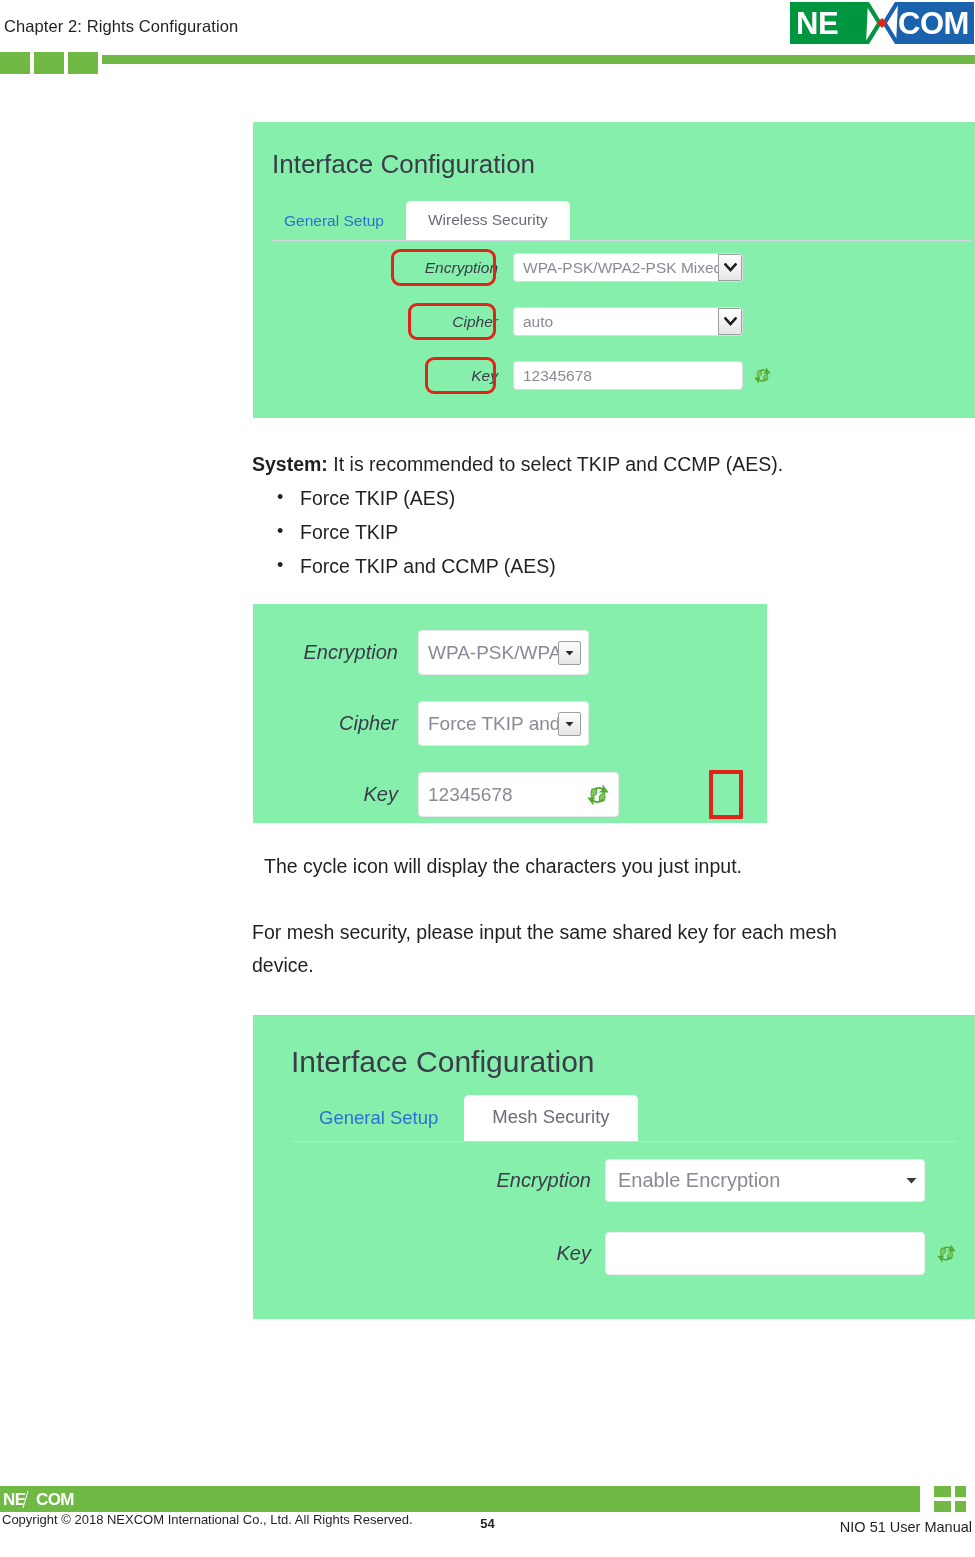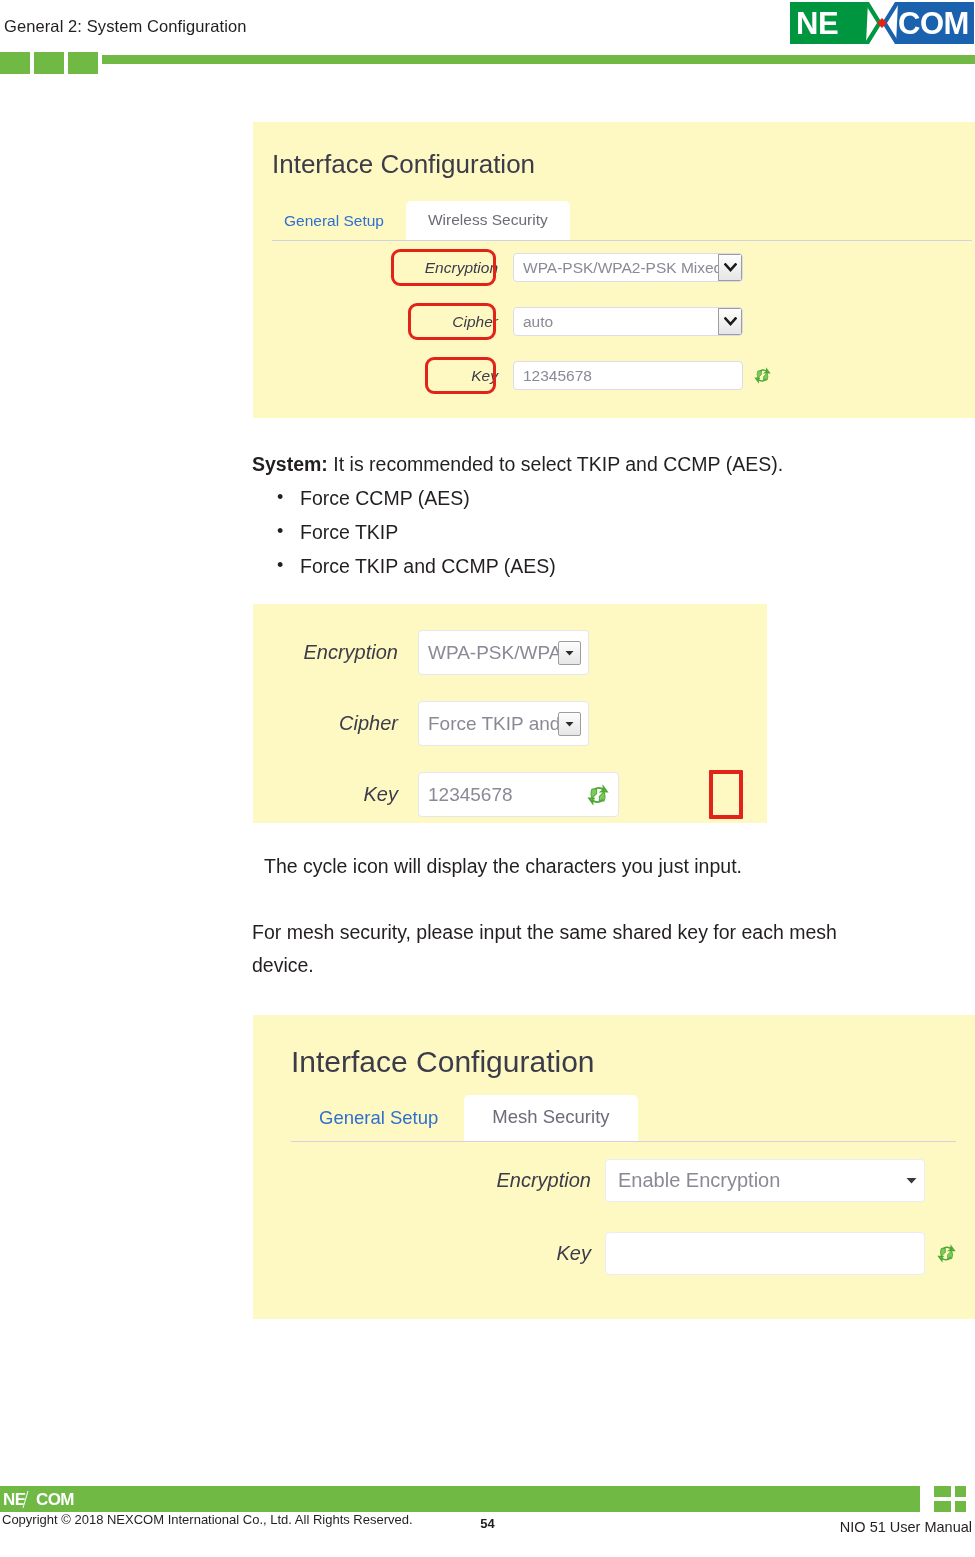--- a/index.html
+++ b/index.html
@@ -73,21 +73,21 @@
   .content {
     position: absolute;
     left: 0;
     top: 0;
     width: 975px;
   }
 
   
   .shot {
     position: absolute;
-    background: #fef9c3;
+    background: #86efac;
     overflow: hidden;
   }
   .shot-title {
     font-family: "Liberation Sans", sans-serif;
     color: #3b3b4a;
     font-weight: 400;
   }
   .tabs {
     display: flex;
     align-items: flex-end;
@@ -235,21 +235,21 @@
     color: #231f20;
     white-space: nowrap;
   }
 </style>
 </head>
 <body>
 
 <div class="page">
 
   <div class="header">
-    <div class="chapter-title">General 2: System Configuration</div>
+    <div class="chapter-title">Chapter 2: Rights Configuration</div>
 
     <div class="logo">
       <svg width="184" height="42" viewBox="0 0 184 42">
         <rect x="0" y="0" width="94" height="42" fill="#00963f"></rect>
         <rect x="90" y="0" width="94" height="42" fill="#1b62ae"></rect>
         <polygon points="78,0 108,0 106,42 76,42" fill="#ffffff"></polygon>
         <polygon points="79,0 92,21 79,42 74,42 87,21 74,0" fill="#00963f"></polygon>
         <polygon points="105,0 92,21 105,42 110,42 97,21 110,0" fill="#1b62ae"></polygon>
         <text x="6" y="32" font-family="Liberation Sans, sans-serif" font-size="31" font-weight="bold" fill="#ffffff" letter-spacing="-0.5">NE</text>
         <text x="108" y="32" font-family="Liberation Sans, sans-serif" font-size="31" font-weight="bold" fill="#ffffff" letter-spacing="-0.5">COM</text>
@@ -318,21 +318,21 @@
       <span class="annot" style="left:138px; top:127px; width:105px; height:37px;"></span>
       <span class="annot" style="left:155px; top:181px; width:88px; height:37px;"></span>
       <span class="annot" style="left:172px; top:235px; width:71px; height:37px;"></span>
     </div>
 
     <div class="ptext" style="left:252px; top:448px; width:700px;">
       <b>System:</b><span> It is recommended to select TKIP and CCMP (AES).</span>
     </div>
 
     <ul class="bullets" style="left:252px; top:481px; width:700px;">
-      <li>Force CCMP (AES)</li>
+      <li>Force TKIP (AES)</li>
       <li>Force TKIP</li>
       <li>Force TKIP and CCMP (AES)</li>
     </ul>
 
     <div class="shot" style="left:253px; top:604px; width:514px; height:219px;">
 
       <div class="frow" style="position:absolute; left:25px; top:26px;">
         <div class="flabel" style="width:120px; font-size:20px;">Encryption</div>
         <div class="fctl" style="margin-left:20px; width:171px; height:45px; font-size:19px; border-color:#e6e6ef;">
           <span class="val" style="padding-left:9px;">WPA-PSK/WPA2-PSK Mixed M</span>

